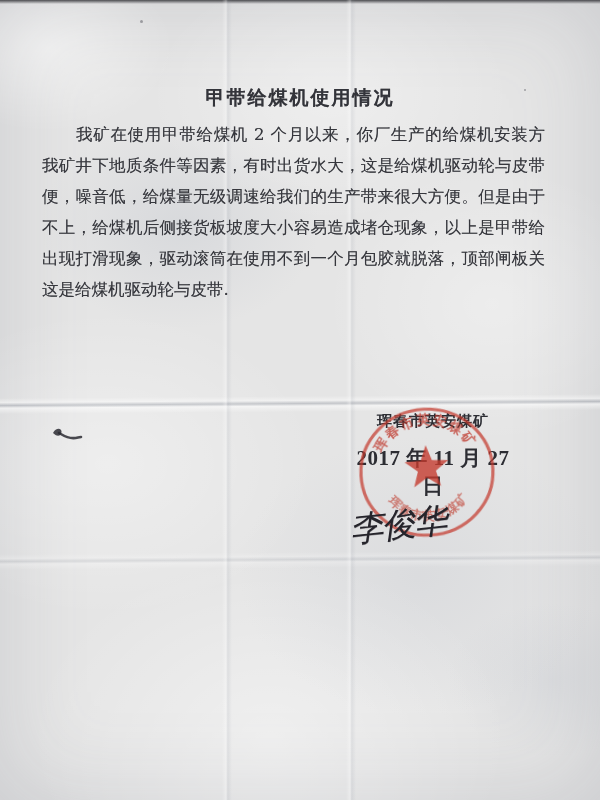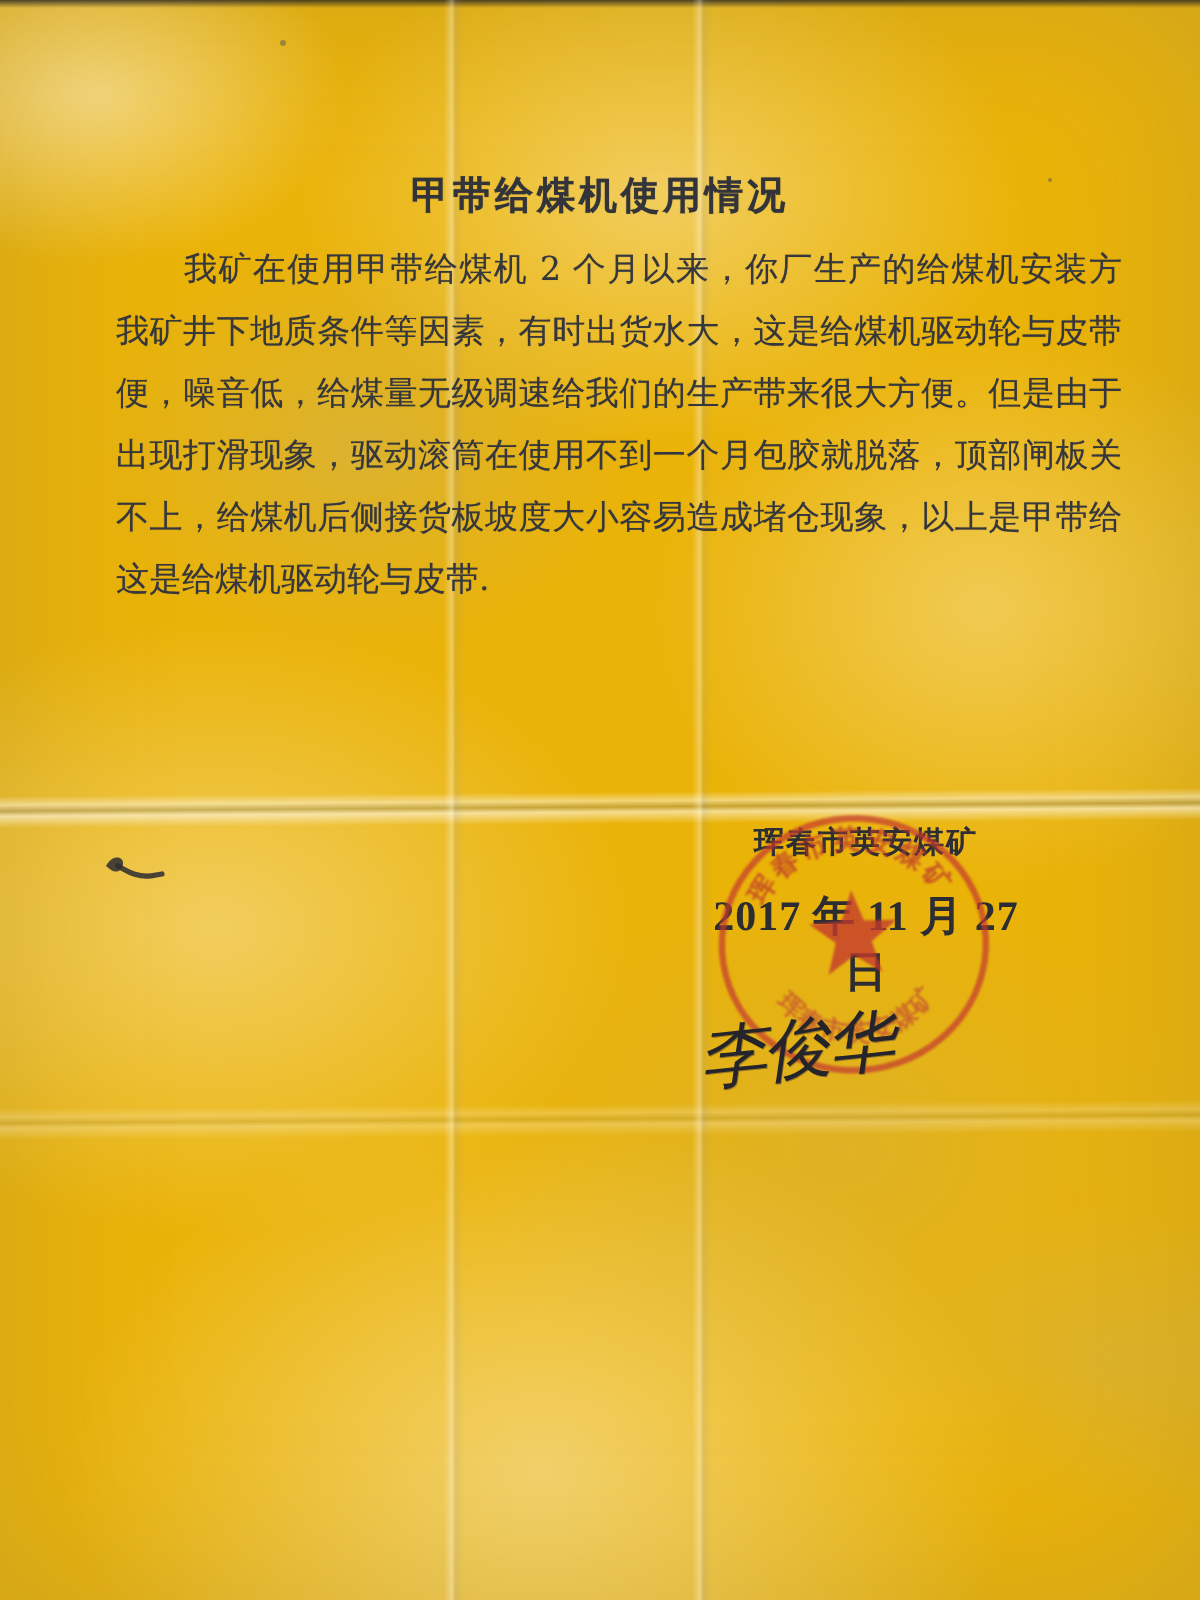--- a/index.html
+++ b/index.html
@@ -1,18 +1,18 @@
 <!DOCTYPE html>
 <html><head>
 <meta charset="utf-8">
 <style>
   html,body{margin:0;padding:0;}
   body{width:600px;height:800px;background:#9aa0a8;font-family:"DejaVu Serif","Liberation Serif",serif;}
 
-  .photo{position:relative;width:600px;height:800px;background:#eab308;overflow:hidden;
+  .photo{position:relative;width:600px;height:800px;background:#e5e5e5;overflow:hidden;
          box-shadow:inset 0 0 90px rgba(100,107,120,.20);}
 
   
   .mottle{position:absolute;inset:0;pointer-events:none;background-image:
     radial-gradient(180px 120px at 8% 6%,  rgba(255,255,255,.45), rgba(255,255,255,0) 70%),
     radial-gradient(260px 180px at 55% 12%, rgba(255,255,255,.35), rgba(255,255,255,0) 70%),
     radial-gradient(200px 150px at 30% 28%, rgba(168,175,188,.22), rgba(168,175,188,0) 70%),
     radial-gradient(240px 200px at 82% 38%, rgba(255,255,255,.30), rgba(255,255,255,0) 70%),
     radial-gradient(300px 220px at 18% 58%, rgba(255,255,255,.35), rgba(255,255,255,0) 70%),
     radial-gradient(260px 200px at 70% 72%, rgba(165,172,186,.16), rgba(165,172,186,0) 70%),
@@ -32,21 +32,21 @@
       rgba(138,145,158,.14) 58%, rgba(255,255,255,0));}
   .crease-v.v1{left:222px;}
   .crease-v.v2{left:346px;}
 
   .speck{position:absolute;border-radius:50%;background:rgba(70,72,80,.45);}
 
   .title{position:absolute;top:85px;left:0;width:100%;text-align:center;
     font-size:19px;font-weight:700;color:#33343a;letter-spacing:2px;
     text-shadow:0 0 .5px rgba(45,46,52,.55);}
 
-  .bodytext{position:absolute;left:58px;top:119px;width:503px;color:#36373d;
+  .bodytext{position:absolute;left:42px;top:119px;width:503px;color:#36373d;
     font-size:16.5px;text-shadow:0 0 .4px rgba(50,51,58,.5);}
   .bodytext .line{height:31px;line-height:31px;text-align:justify;text-align-last:justify;}
   .bodytext .line.first{text-indent:34px;}
   .bodytext .line.last{text-align-last:left;}
 
   .checkmark{position:absolute;left:48px;top:424px;}
 
   .stamp-issuer{position:absolute;left:352px;top:412px;width:162px;text-align:center;
     font-family:"DejaVu Sans","Liberation Sans",sans-serif;
     font-size:15px;font-weight:700;color:#2d2e34;letter-spacing:1px;}
@@ -74,22 +74,22 @@
   <div class="crease-v v2"></div>
   <div class="speck" style="left:140px;top:20px;width:3px;height:3px;"></div>
   <div class="speck" style="left:524px;top:89px;width:2px;height:2px;"></div>
 
   <div class="title">甲带给煤机使用情况</div>
 
   <div class="bodytext">
     <div class="line first">我矿在使用甲带给煤机 2 个月以来，你厂生产的给煤机安装方</div>
     <div class="line">我矿井下地质条件等因素，有时出货水大，这是给煤机驱动轮与皮带</div>
     <div class="line">便，噪音低，给煤量无级调速给我们的生产带来很大方便。但是由于</div>
+    <div class="line">不上，给煤机后侧接货板坡度大小容易造成堵仓现象，以上是甲带给</div>
     <div class="line">出现打滑现象，驱动滚筒在使用不到一个月包胶就脱落，顶部闸板关</div>
-    <div class="line">不上，给煤机后侧接货板坡度大小容易造成堵仓现象，以上是甲带给</div>
     <div class="line last">这是给煤机驱动轮与皮带.</div>
   </div>
 
   <svg class="checkmark" width="40" height="26" viewBox="0 0 40 26">
     <path d="M5,9 C8,3 14,4 13.5,8 C13,12 10,12.5 7.5,11 Z" fill="#2b2c32" opacity=".85"></path>
     <path d="M11,9 C16,12 22,15.5 30,13.5 L33,13" fill="none" stroke="#2b2c32" stroke-width="2.6" stroke-linecap="round" opacity=".85"></path>
   </svg>
 
   <div class="stamp-issuer">珲春市英安煤矿</div>
   <div class="stamp-date">2017 年 11 月 27 日</div>

